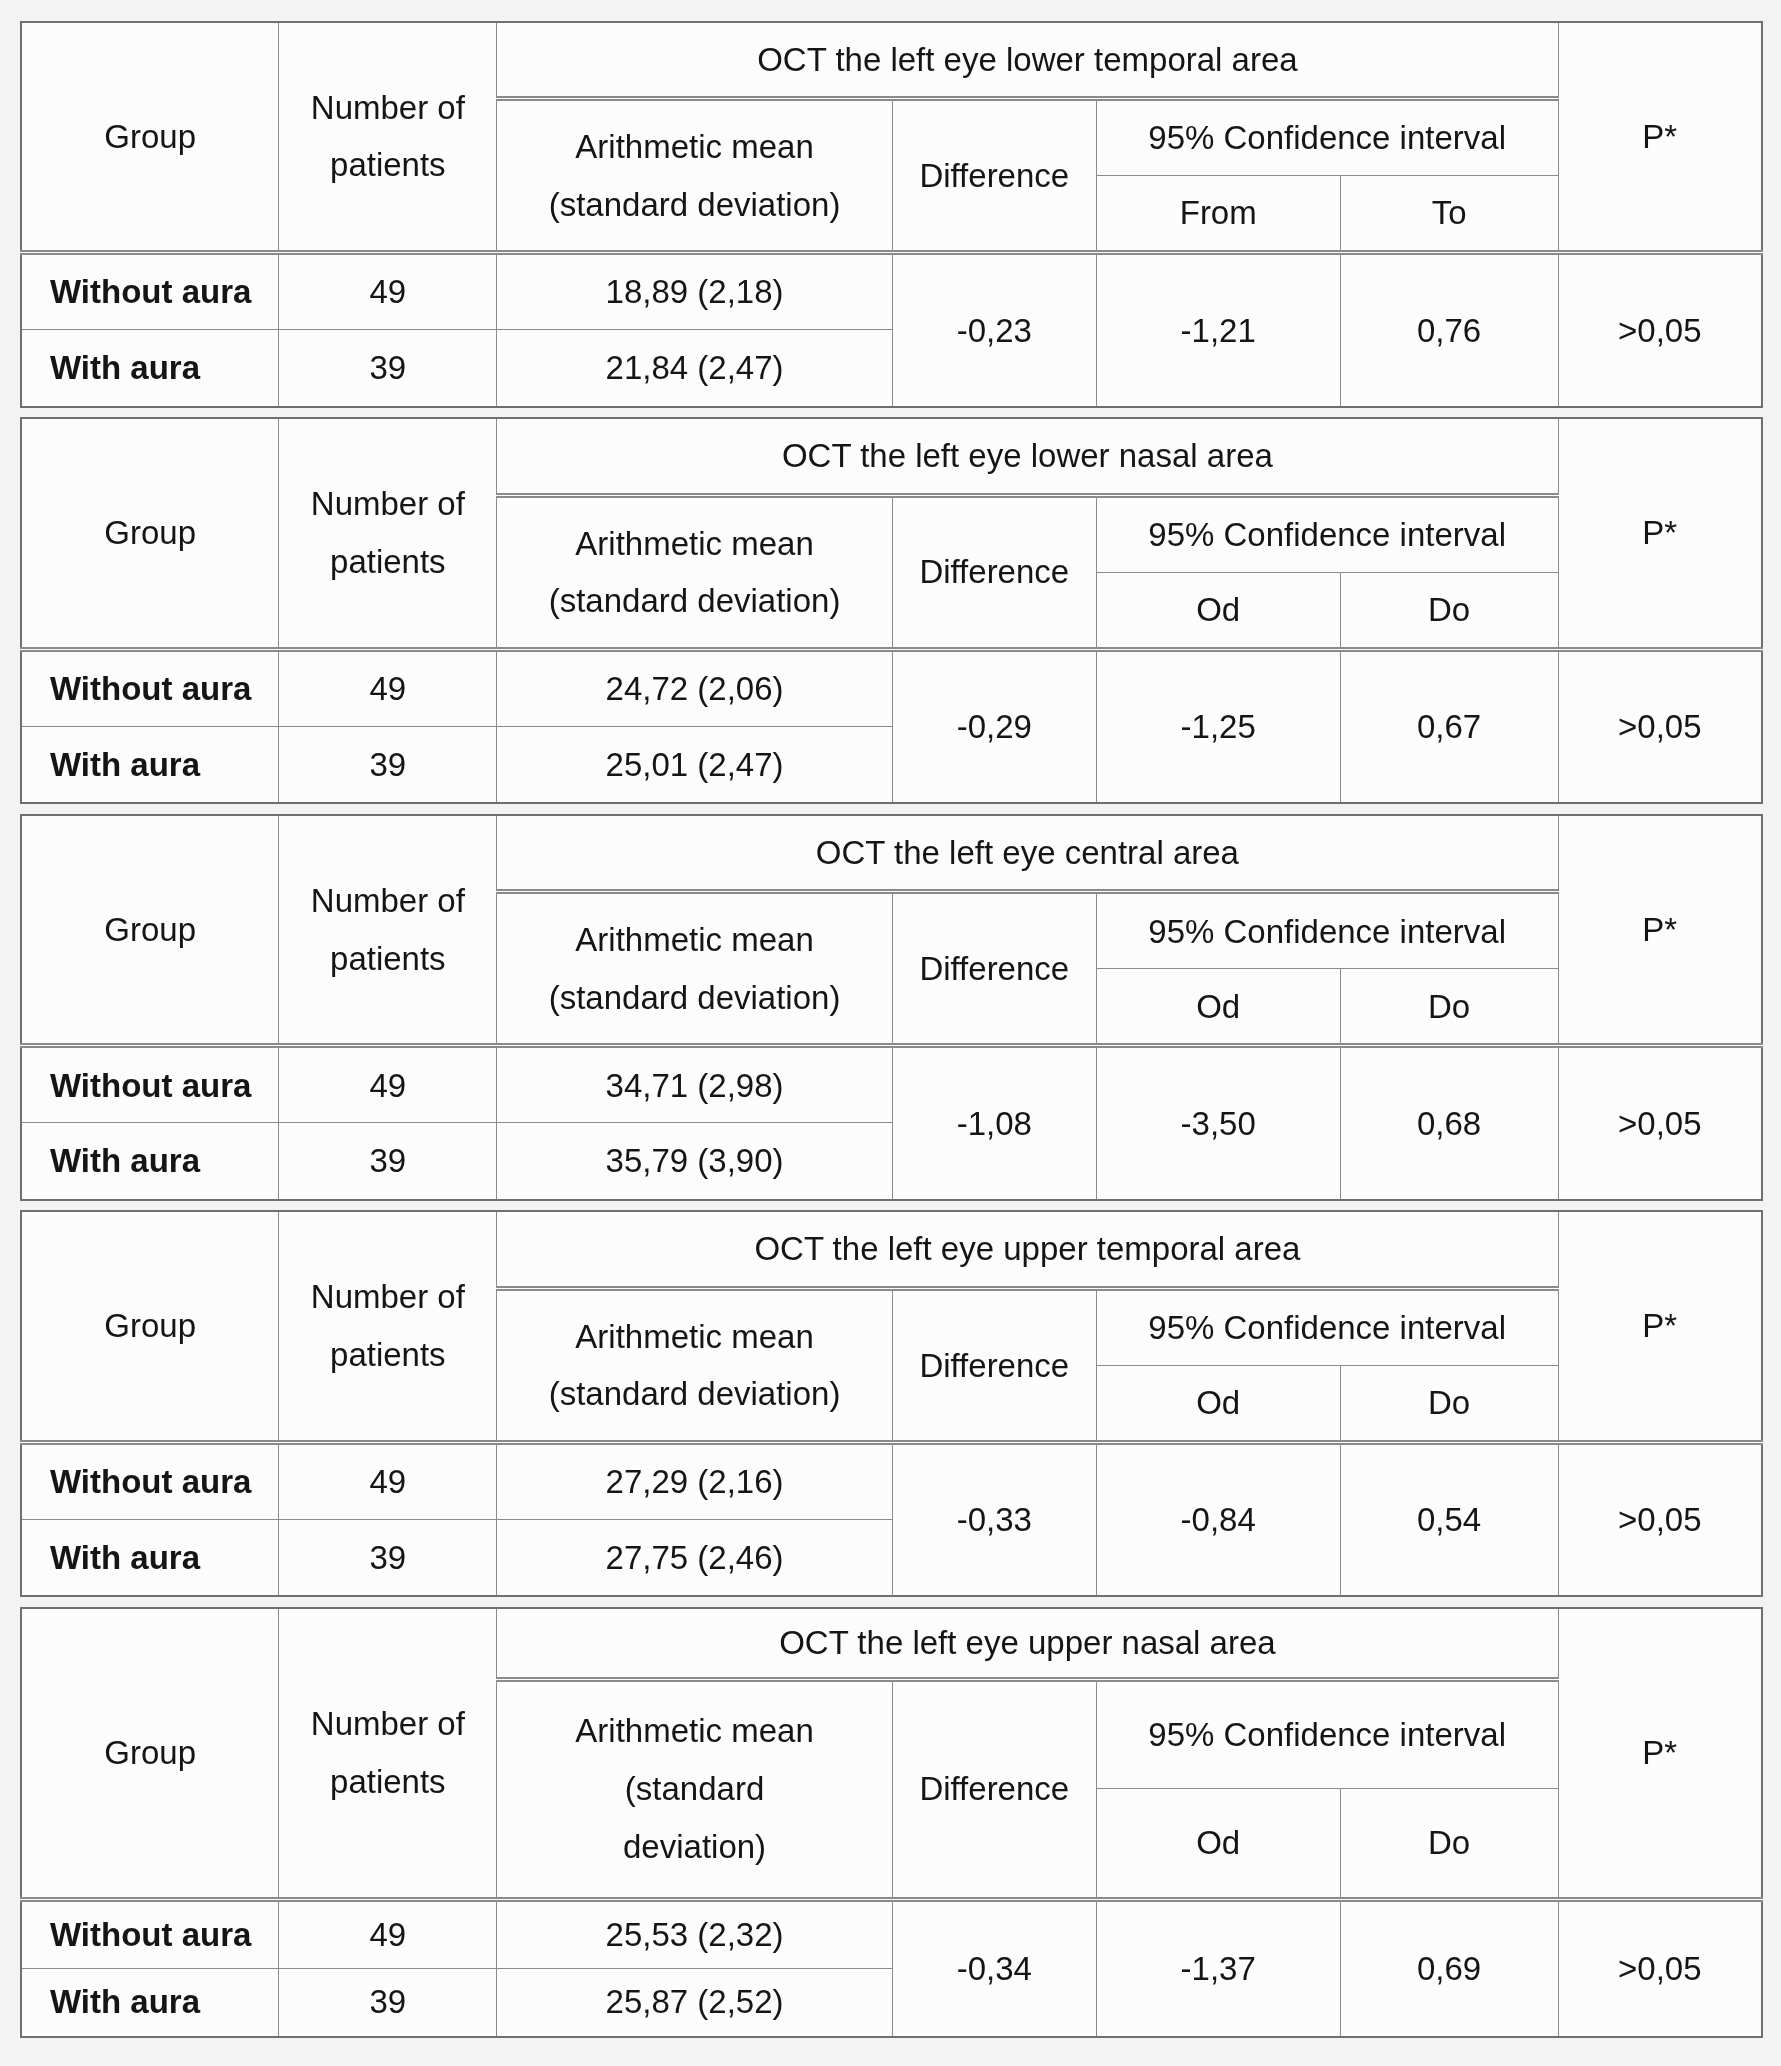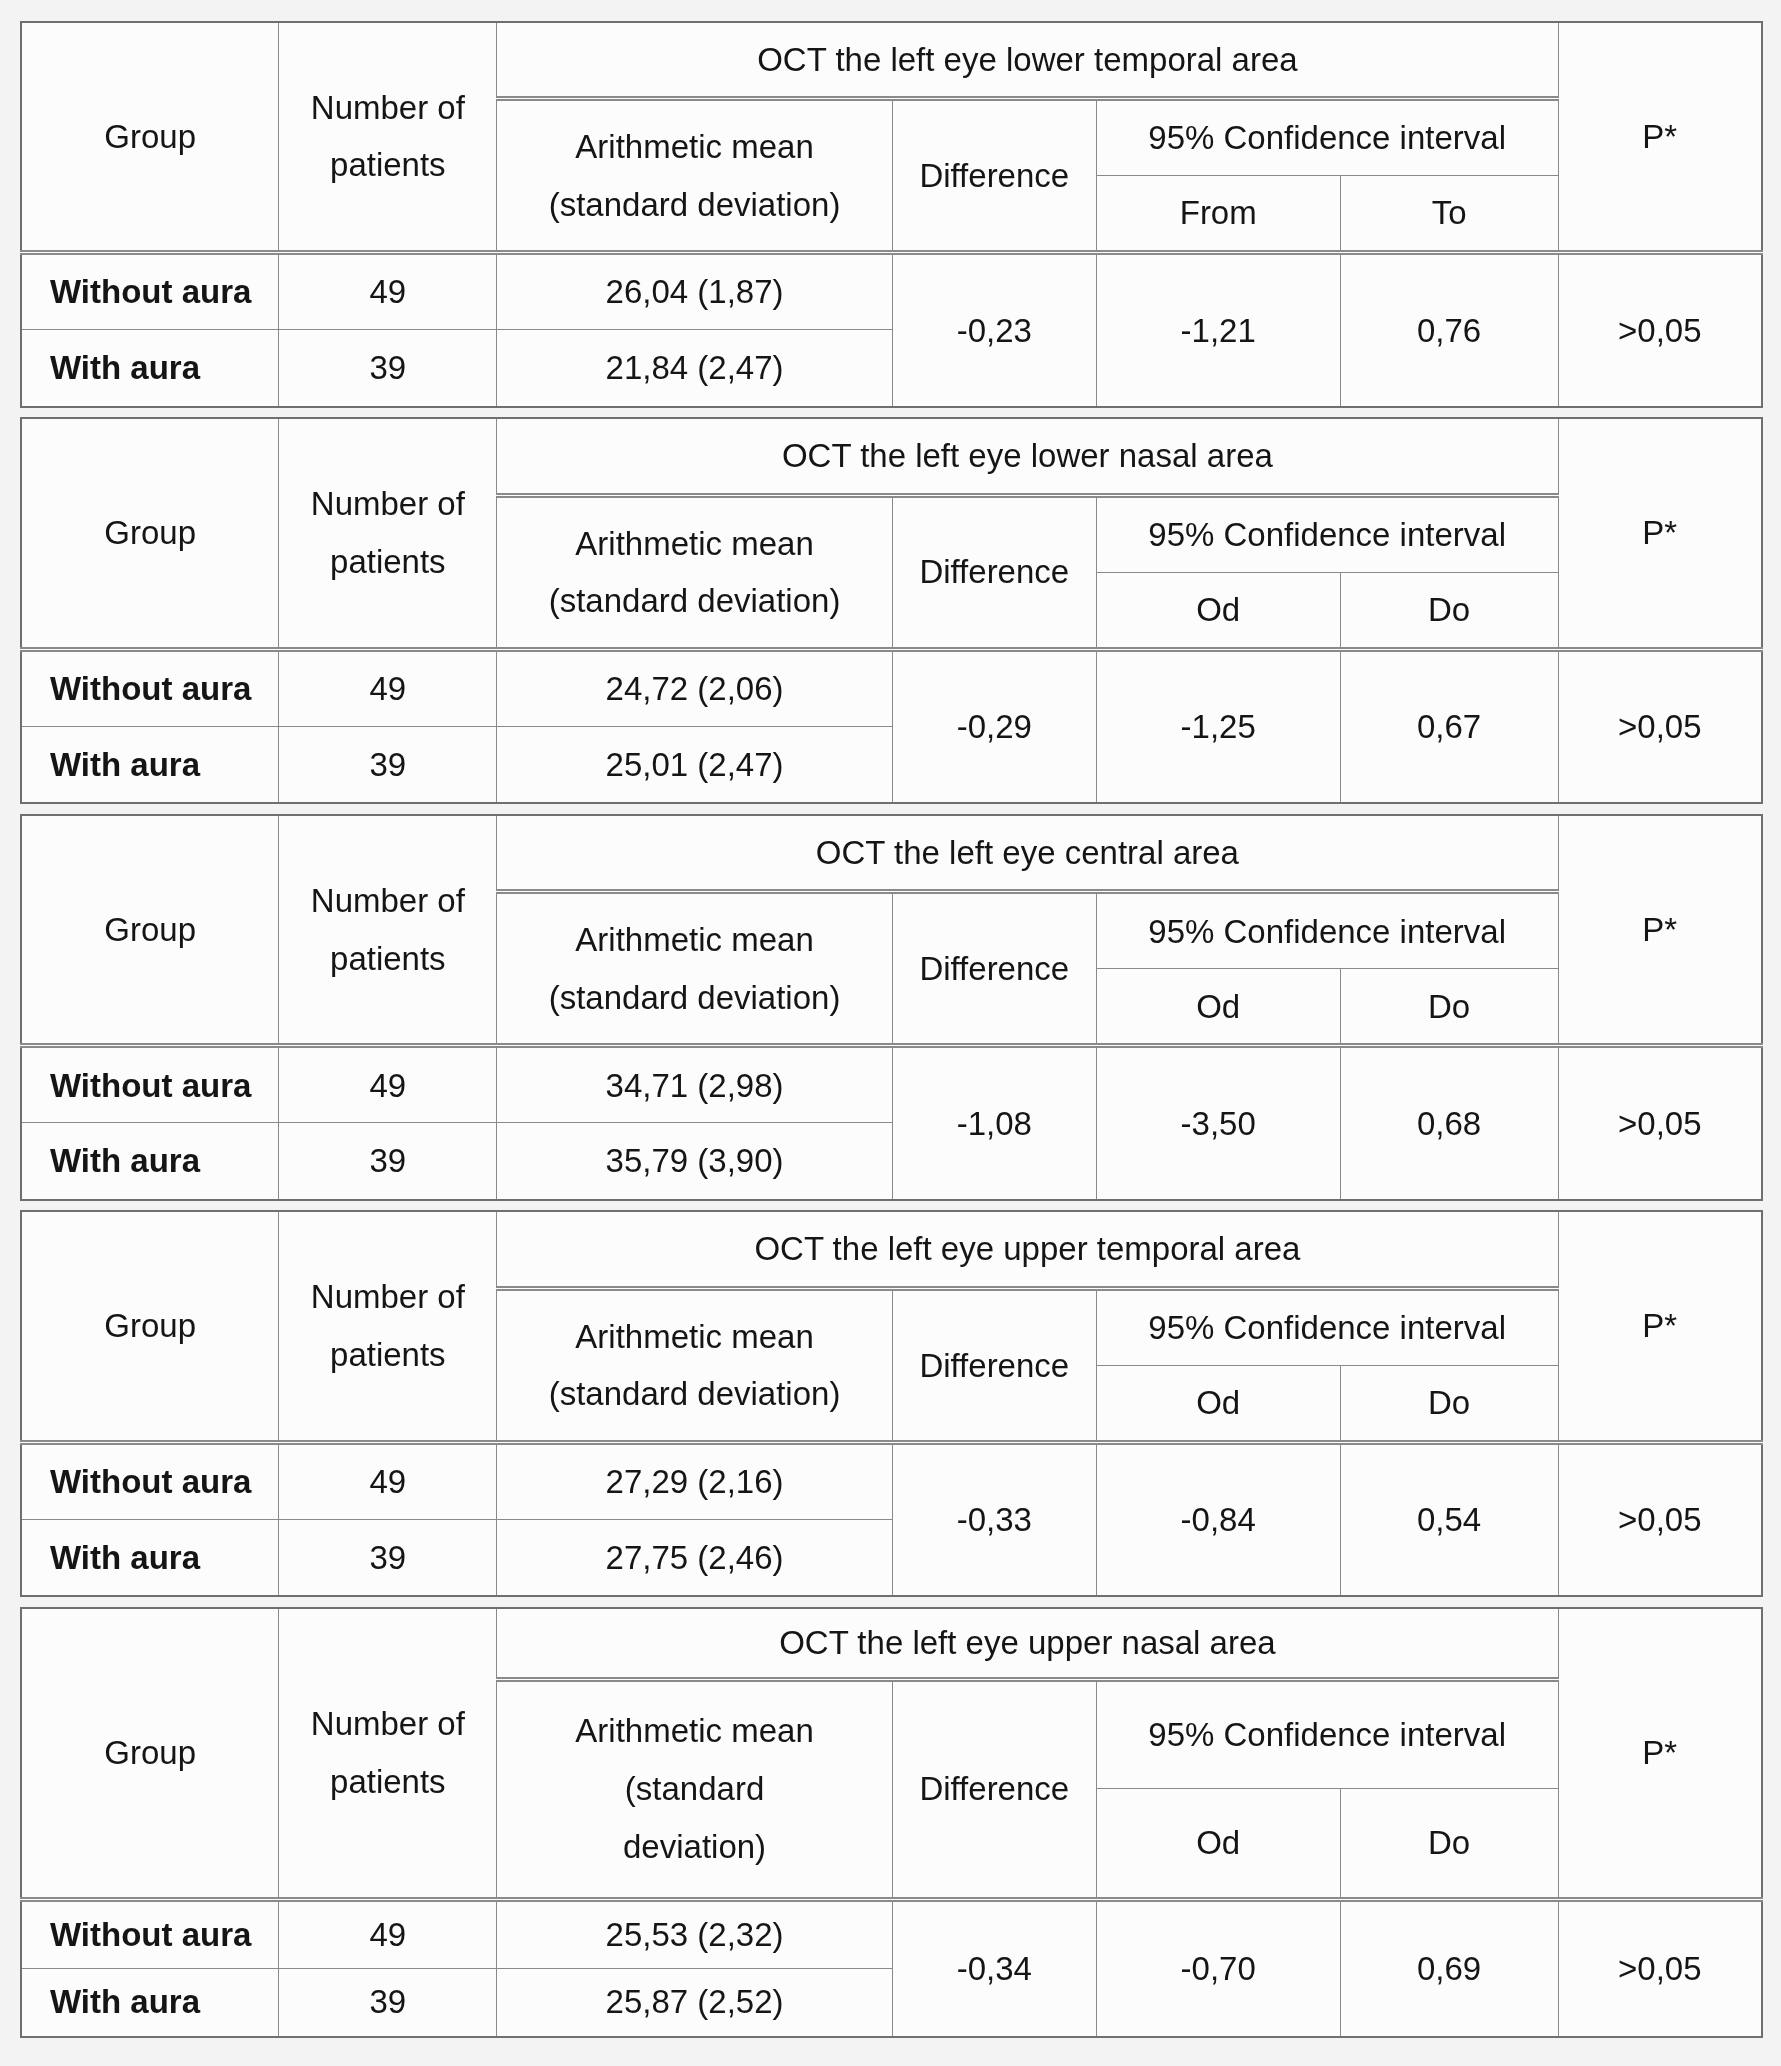--- a/index.html
+++ b/index.html
@@ -84,21 +84,21 @@
       <th rowspan="2">Difference</th>
       <th colspan="2">95% Confidence interval</th>
     </tr>
     <tr class="r-fromto">
       <th>From</th>
       <th>To</th>
     </tr>
     <tr class="r-body first-body">
       <td class="cell-group">Without aura</td>
       <td>49</td>
-      <td>26,04 (1,87)</td>
+      <td>18,89 (2,18)</td>
       <td rowspan="2">-0,23</td>
       <td rowspan="2">-1,21</td>
       <td rowspan="2">0,76</td>
       <td rowspan="2">&gt;0,05</td>
     </tr>
     <tr class="r-body">
       <td class="cell-group">With aura</td>
       <td>39</td>
       <td>21,84 (2,47)</td>
     </tr>
@@ -267,21 +267,21 @@
     </tr>
     <tr class="r-fromto">
       <th>Od</th>
       <th>Do</th>
     </tr>
     <tr class="r-body first-body">
       <td class="cell-group">Without aura</td>
       <td>49</td>
       <td>25,53 (2,32)</td>
       <td rowspan="2">-0,34</td>
-      <td rowspan="2">-0,70</td>
+      <td rowspan="2">-1,37</td>
       <td rowspan="2">0,69</td>
       <td rowspan="2">&gt;0,05</td>
     </tr>
     <tr class="r-body">
       <td class="cell-group">With aura</td>
       <td>39</td>
       <td>25,87 (2,52)</td>
     </tr>
   </tbody>
     </table>

